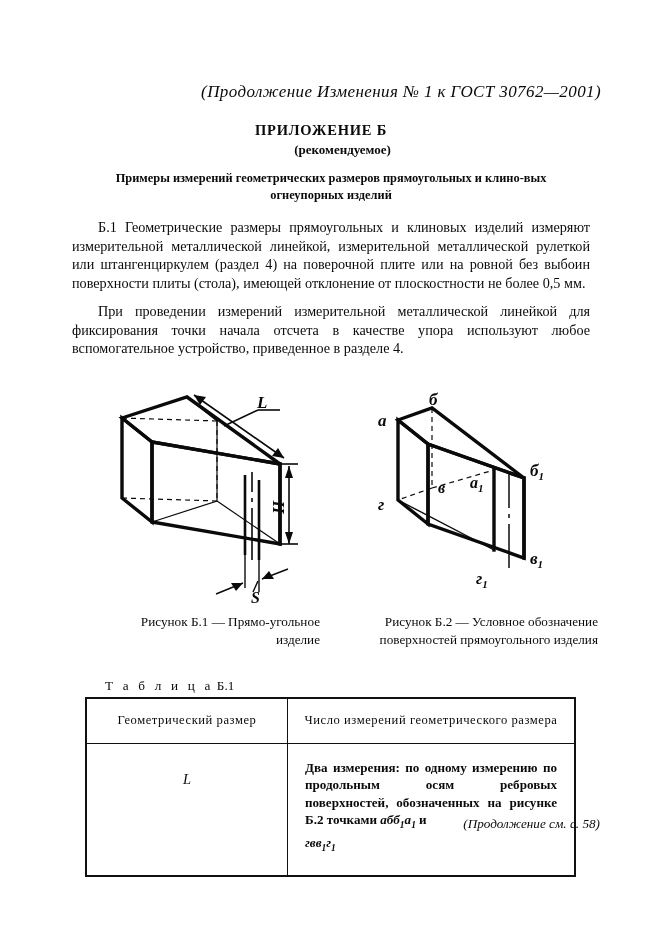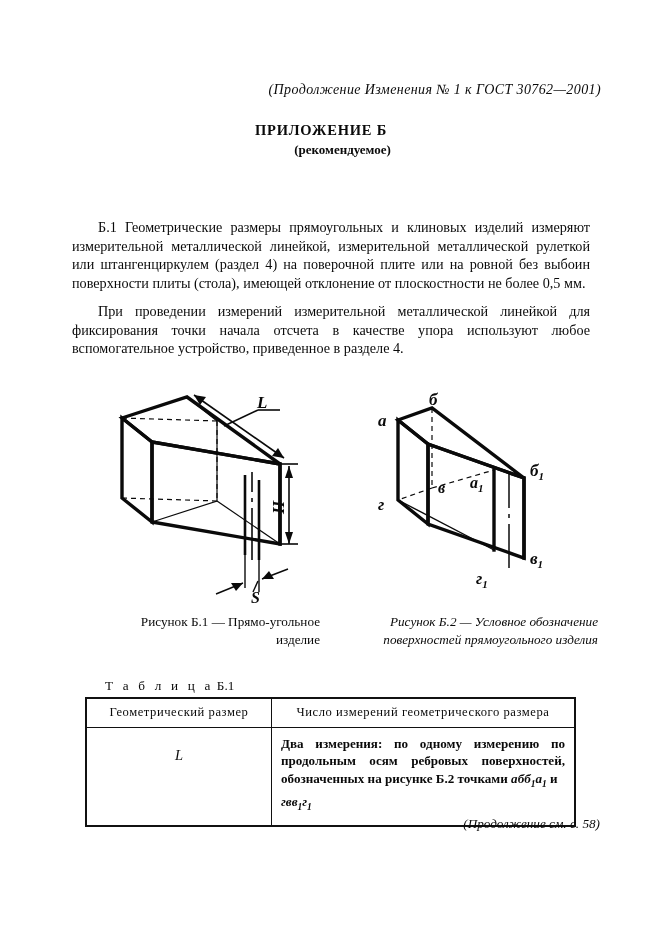--- a/index.html
+++ b/index.html
@@ -19,21 +19,21 @@
     position: absolute;
     left: 0; top: 0;
     width: 661px; height: 936px;
   }
   .runhead {
     position: absolute;
     left: 0; top: 82px;
     width: 601px;
     text-align: right;
     font-style: italic;
-    font-size: 14px;
+    font-size: 17px;
     letter-spacing: 0.4px;
     white-space: nowrap;
   }
   .appendix-title {
     position: absolute;
     left: 0; top: 122px;
     width: 642px;
     text-align: center;
     font-weight: bold;
     font-size: 14.5px;
@@ -84,40 +84,40 @@
   #figure-b1 { left: 112px; }
   #figure-b2 { left: 372px; }
 
   .caption {
     position: absolute;
     font-size: 13.2px;
     line-height: 17.5px;
     text-align: right;
   }
   #caption-b1 { left: 120px; top: 613px; width: 200px; }
-  #caption-b2 { left: 362px; top: 613px; width: 236px; font-style: italic; }
+  #caption-b2 { left: 362px; top: 613px; width: 236px; }
 
   .table-title {
     position: absolute;
     left: 86px; top: 678px;
     font-size: 13.2px;
   }
   .table-title .spaced { letter-spacing: 3.2px; margin-left: 19px; }
 
   table.geo-table {
     position: absolute;
     left: 86px; top: 698px;
     width: 489px;
     border-collapse: collapse;
     font-size: 12.6px;
   }
   table.geo-table th,
   table.geo-table td {
     border: 1px solid #111;
-    padding: 0;
+    padding: 8px;
     vertical-align: top;
   }
   table.geo-table {
     outline: 1px solid #111;
   }
   .th-inner {
     padding: 6px 6px 7px 6px;
     text-align: center;
     font-weight: normal;
     letter-spacing: 0.55px;
@@ -162,20 +162,21 @@
 </style>
 </head>
 <body>
 
 <div class="page">
 
   <div class="runhead">(Продолжение Изменения № 1 к ГОСТ  30762—2001)</div>
 
   <div class="appendix-title">ПРИЛОЖЕНИЕ Б</div>
   <div class="appendix-sub">(рекомендуемое)</div>
+  <div class="doc-subject">Примеры измерений геометрических размеров прямоугольных и клино-вых огнеупорных изделий</div>
 
   <div class="body-block" id="para-1">
     <p>Б.1 Геометрические размеры прямоугольных и клиновых изделий измеряют измерительной металлической линейкой, измерительной металлической рулеткой или штангенциркулем (раздел 4) на поверочной плите или на ровной без выбоин поверхности плиты (стола), имеющей отклонение от плоскостности не более 0,5 мм.</p>
   </div>
 
   <div class="body-block" id="para-2">
     <p>При проведении измерений измерительной металлической линейкой для фиксирования точки начала отсчета в качестве упора используют любое вспомогательное устройство, приведенное в разделе 4.</p>
   </div>
 
   <div class="figures">

